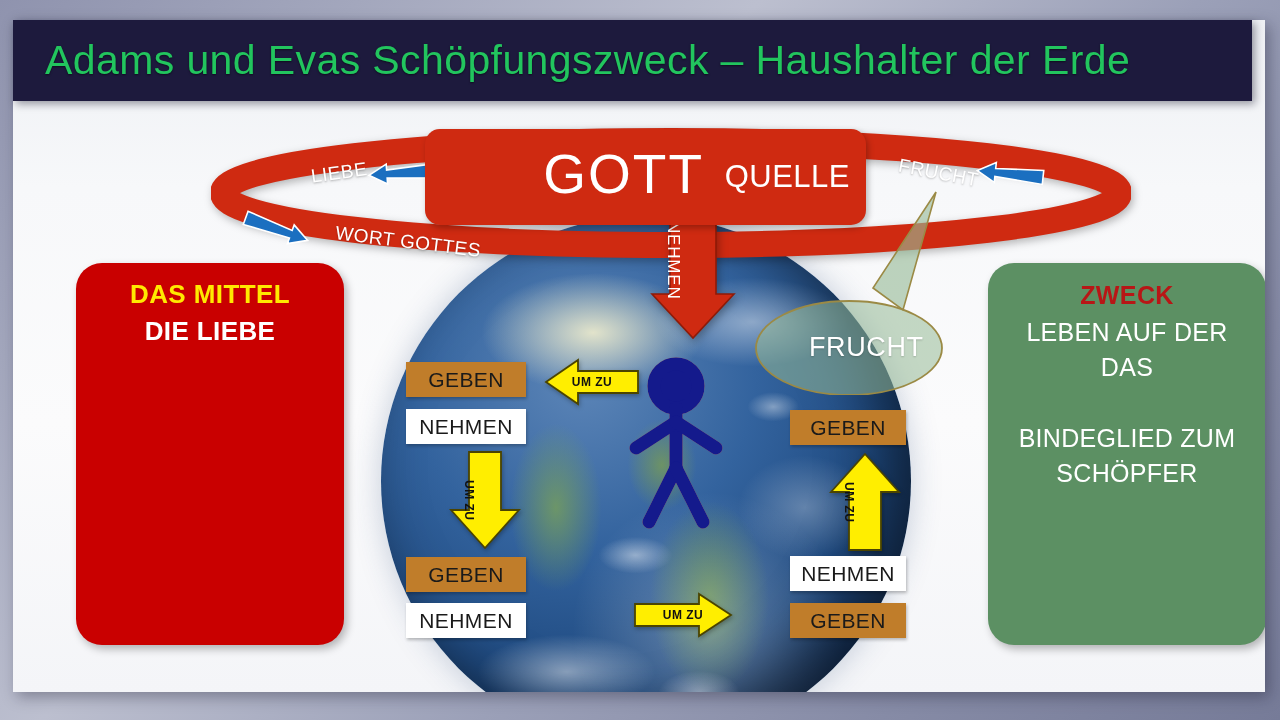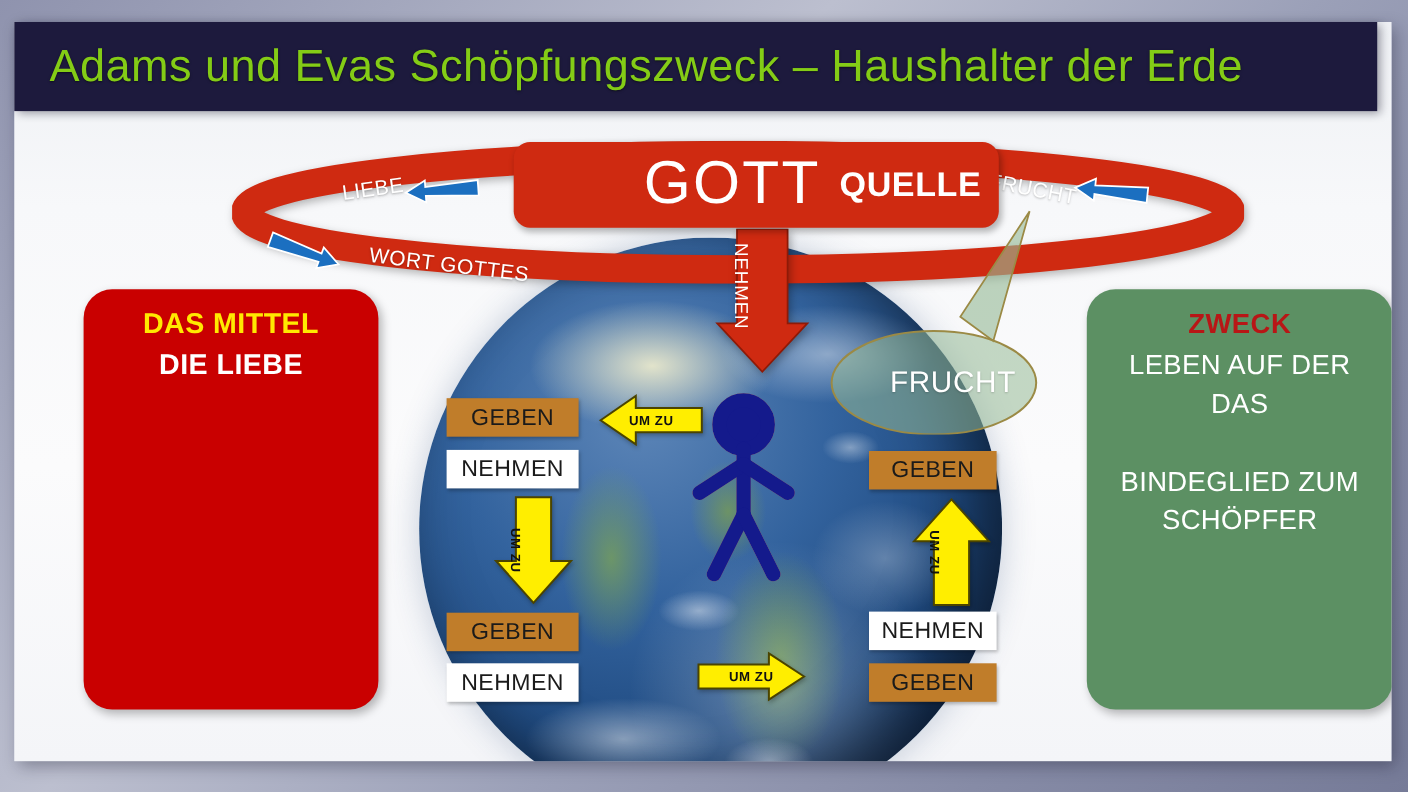--- a/index.html
+++ b/index.html
@@ -21,21 +21,21 @@
 
   
   #titlebar{
     position:absolute;left:13px;top:20px;width:1239px;height:81px;
     background:#1d1a3d;
     box-shadow:3px 3px 8px rgba(10,10,30,.4);
     z-index:40;
   }
   #titletext{
     position:absolute;left:32px;top:50%;transform:translateY(-52%);
-    color:#84cc16;font-size:41px;letter-spacing:.4px;
+    color:#22c55e;font-size:41px;letter-spacing:.4px;
     font-family:"Liberation Sans", sans-serif;
     font-weight:300;white-space:nowrap;
     text-shadow:0 1px 2px rgba(0,0,0,.5);
   }
 
   
   #earth{
     position:absolute;left:368px;top:196px;width:530px;height:530px;
     border-radius:50%;
     background:
@@ -75,31 +75,31 @@
   #lbl-wort{left:322px;top:211px;transform:rotate(7deg);}
   #lbl-frucht{left:885px;top:142px;transform:rotate(11deg);}
 
   .bluearrow{position:absolute;z-index:15;}
   #arr-liebe{left:354px;top:140px;transform:rotate(-4deg);}
   #arr-wort{left:228px;top:196px;transform:rotate(20deg);}
   #arr-frucht{left:962px;top:141px;transform:rotate(6deg);}
 
   
   #gottbox{
-    position:absolute;left:454px;top:109px;width:441px;height:78px;
+    position:absolute;left:412px;top:109px;width:441px;height:96px;
     background:#cf2a11;border-radius:15px;z-index:20;
     box-shadow:2px 3px 6px rgba(0,0,0,.28);
   }
   #gott{
     position:absolute;right:162px;top:50%;transform:translateY(-54%);
     color:#fff;font-size:55px;font-weight:300;letter-spacing:2px;
   }
   #quelle{
     position:absolute;right:16px;top:50%;transform:translateY(-50%);
-    color:#fff;font-size:31px;font-weight:bold;letter-spacing:.5px;
+    color:#fff;font-size:31px;font-weight:normal;letter-spacing:.5px;
   }
 
   
   #nehmen-arrow{position:absolute;left:637px;top:188px;z-index:18;
     filter:drop-shadow(2px 3px 4px rgba(0,0,0,.3));}
   #nehmen-arrow-label{
     position:absolute;left:637px;top:188px;width:46px;height:105px;z-index:19;
     display:flex;align-items:center;justify-content:center;
     color:#fff;font-size:17px;letter-spacing:.8px;
     writing-mode:vertical-rl;text-orientation:mixed;

